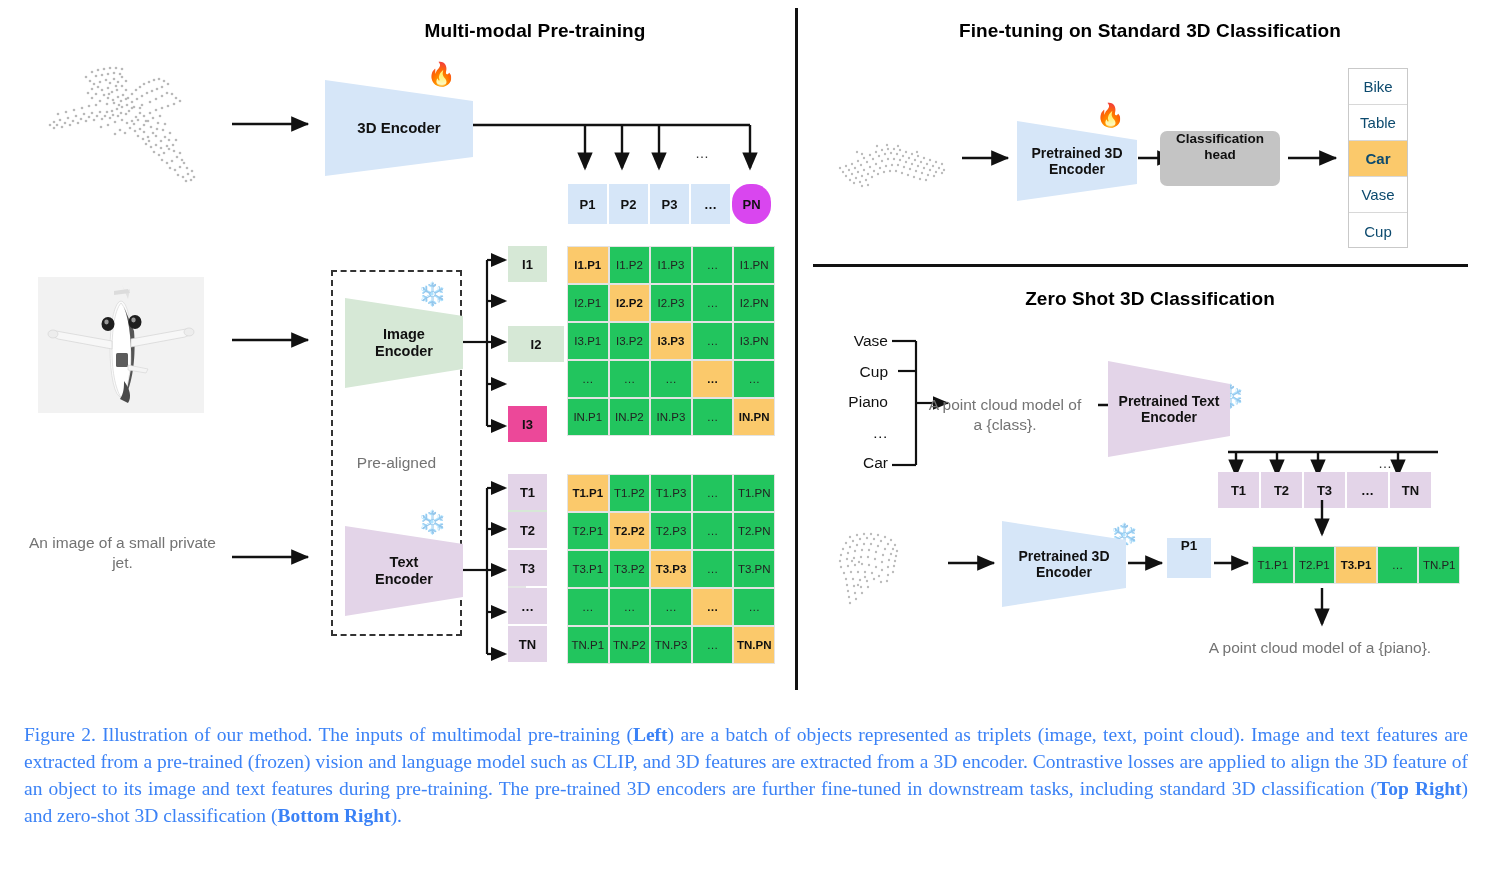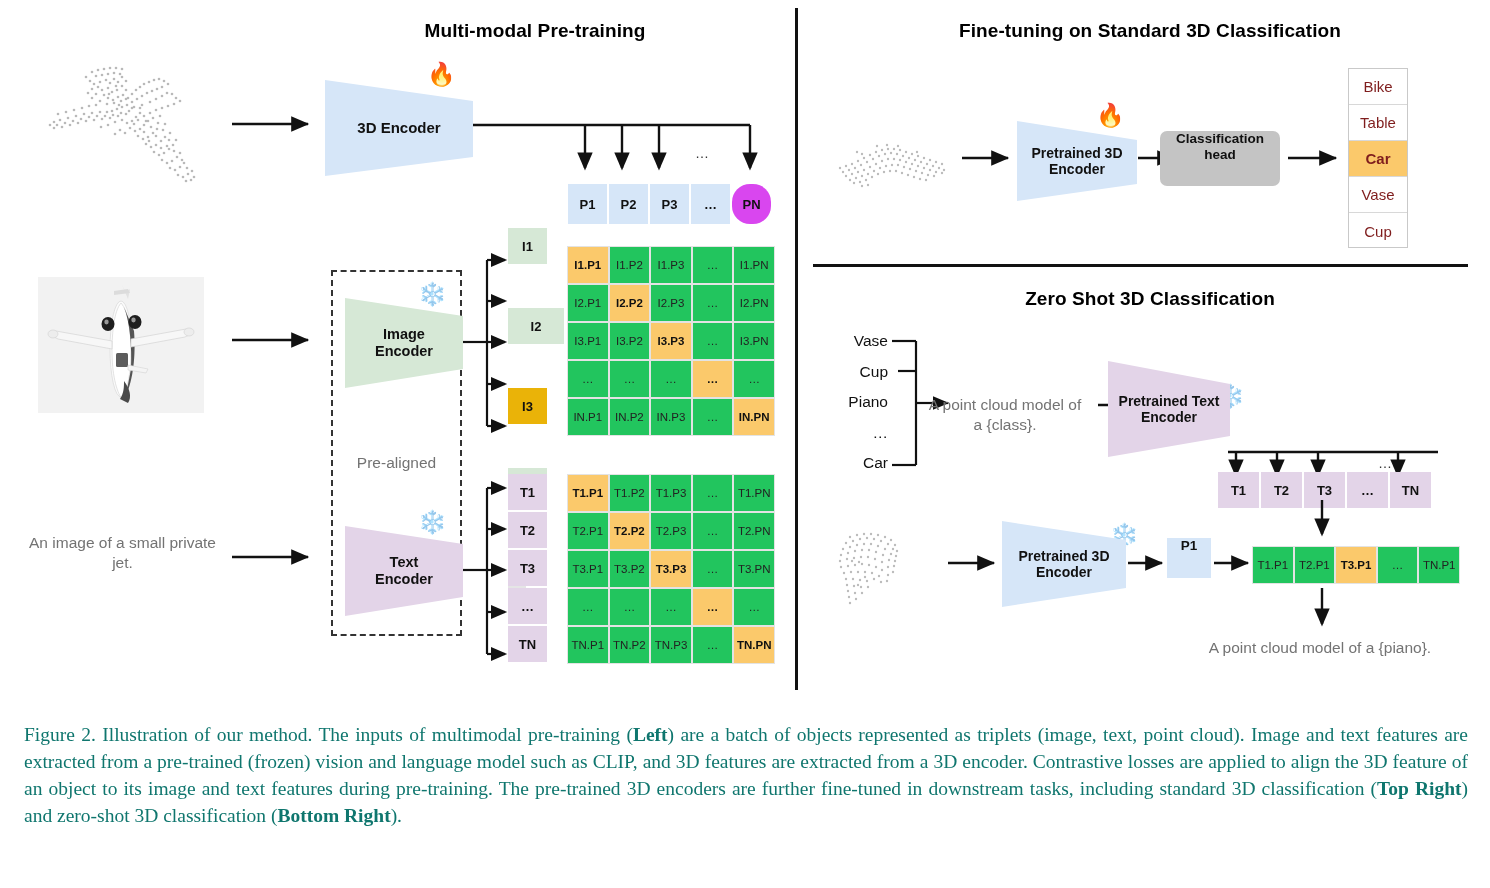--- a/index.html
+++ b/index.html
@@ -26,28 +26,28 @@
   .cell.hi{background:#fbc96b;font-weight:bold;color:#111;}
 
   .tagrow{position:absolute;display:flex;gap:2px;}
   .tag{box-sizing:border-box;display:flex;align-items:center;justify-content:center;
        font-weight:bold;font-size:13px;color:#111;}
 
   .tagcol{position:absolute;display:flex;flex-direction:column;gap:2px;}
 
   .clslist{position:absolute;box-sizing:border-box;border:1px solid #c9c9c9;background:#fff;}
   .clsrow{box-sizing:border-box;border-bottom:1px solid #d8d8d8;display:flex;
-          align-items:center;justify-content:center;font-size:15px;color:#7f1d1d;}
+          align-items:center;justify-content:center;font-size:15px;color:#0c4a6e;}
   .clsrow:last-child{border-bottom:none;}
   .clsrow.hi{background:#fbc96b;font-weight:bold;}
 
   .dashbox{position:absolute;box-sizing:border-box;border:2px dashed #333;}
 
   .cap{position:absolute;font-family:"Liberation Serif",serif;font-size:19.5px;
-       line-height:1.38;color:#0f766e;text-align:justify;}
+       line-height:1.38;color:#3b82f6;text-align:justify;}
   .cap b{font-weight:bold;}
 
   .emoji{position:absolute;font-size:23px;line-height:1;}
   .plaintext{position:absolute;font-size:15.5px;color:#737373;text-align:center;line-height:1.3;}
 
   svg{overflow:visible;}
 </style>
 </head>
 <body>
 
@@ -354,24 +354,24 @@
 <svg class="abs" style="left:462px;top:478px;" width="50" height="190" viewBox="0 0 50 190">
   <line x1="0" y1="92" x2="25" y2="92" stroke="#111" stroke-width="2.2"></line>
   <line x1="25" y1="10" x2="25" y2="176" stroke="#111" stroke-width="2.2"></line>
   <line x1="25" y1="10" x2="43" y2="10" stroke="#111" stroke-width="2.2" marker-end="url(#ah3)"></line>
   <line x1="25" y1="51" x2="43" y2="51" stroke="#111" stroke-width="2.2" marker-end="url(#ah3)"></line>
   <line x1="25" y1="92" x2="43" y2="92" stroke="#111" stroke-width="2.2" marker-end="url(#ah3)"></line>
   <line x1="25" y1="134" x2="43" y2="134" stroke="#111" stroke-width="2.2" marker-end="url(#ah3)"></line>
   <line x1="25" y1="176" x2="43" y2="176" stroke="#111" stroke-width="2.2" marker-end="url(#ah3)"></line>
 </svg>
 
-<div class="tagcol" style="left:508px;top:228px;gap:44px;">
+<div class="tagcol" style="left:508px;top:246px;gap:44px;">
     <div class="tag" style="width: 39px; height: 36px; background: rgb(214, 232, 214);">I1</div>
     <div class="tag" style="width: 56px; height: 36px; background: rgb(214, 232, 214);">I2</div>
-    <div class="tag" style="width: 39px; height: 36px; background: #eab308;">I3</div>
+    <div class="tag" style="width: 39px; height: 36px; background: #ec4899;">I3</div>
     <div class="tag" style="width: 39px; height: 36px; background: rgb(214, 232, 214);">…</div>
     <div class="tag" style="width: 18px; height: 36px; background: #e5e5e5; margin-top: 12px;">IN</div>
   </div>
 
 <div class="tagcol" style="left:508px;top:474px;">
     <div class="tag" style="width: 39px; height: 36px; background: rgb(227, 212, 232);">T1</div>
     <div class="tag" style="width: 39px; height: 36px; background: rgb(227, 212, 232);">T2</div>
     <div class="tag" style="width: 39px; height: 36px; background: rgb(227, 212, 232);">T3</div>
     <div class="tag" style="width: 39px; height: 36px; background: rgb(227, 212, 232);">…</div>
     <div class="tag" style="width: 39px; height: 36px; background: rgb(227, 212, 232);">TN</div>

